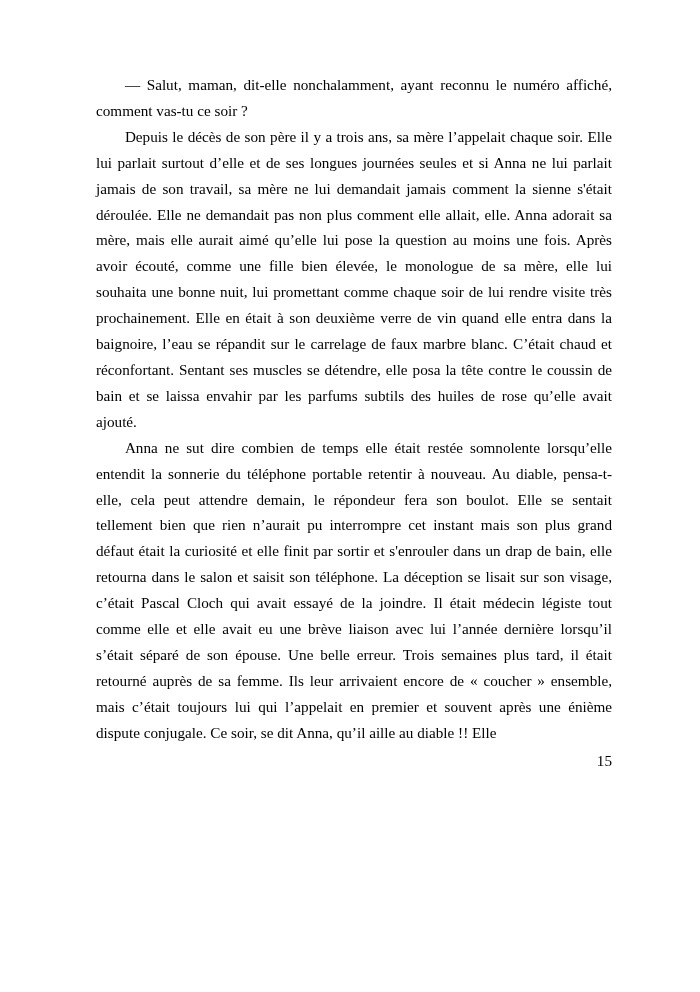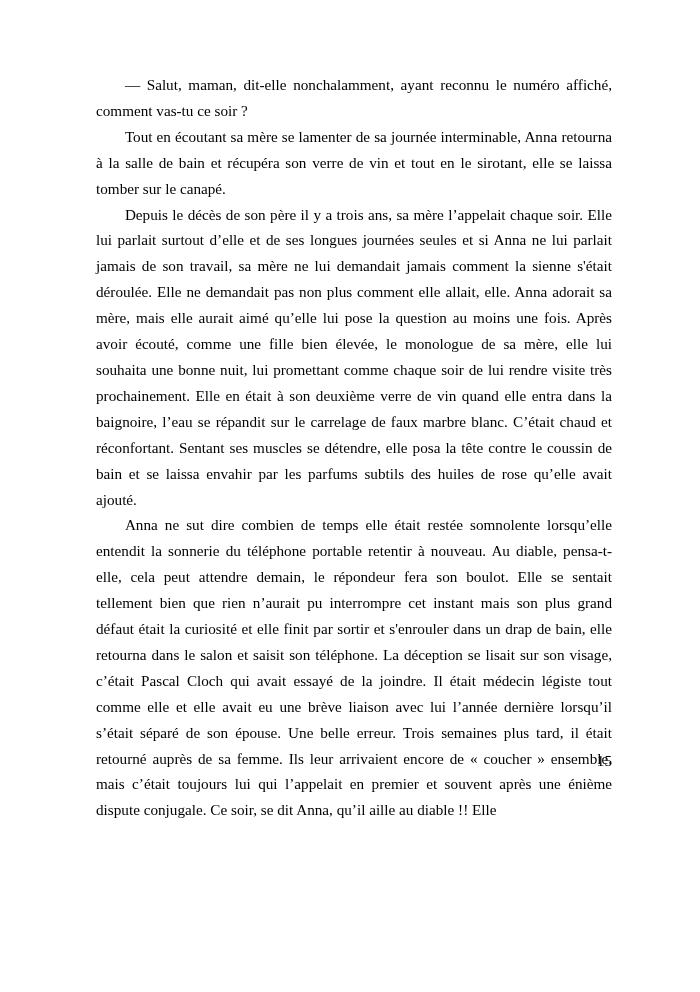--- a/index.html
+++ b/index.html
@@ -39,18 +39,17 @@
     font-family: "Liberation Serif", serif;
     margin-top: 33px;
   }
 </style>
 </head>
 <body>
 
 <div class="page">
   <div class="body-text">
     <p>— Salut, maman, dit-elle nonchalamment, ayant reconnu le numéro affiché, comment vas-tu ce soir ?</p>
-    <p>Tout en écoutant sa mère se lamenter de sa journée interminable, Anna retourna à la salle de bain et récupéra son verre de vin et tout en le sirotant, elle se laissa tomber sur le canapé.</p>
     <p>Depuis le décès de son père il y a trois ans, sa mère l’appelait chaque soir. Elle lui parlait surtout d’elle et de ses longues journées seules et si Anna ne lui parlait jamais de son travail, sa mère ne lui demandait jamais comment la sienne s'était déroulée. Elle ne demandait pas non plus comment elle allait, elle. Anna adorait sa mère, mais elle aurait aimé qu’elle lui pose la question au moins une fois. Après avoir écouté, comme une fille bien élevée, le monologue de sa mère, elle lui souhaita une bonne nuit, lui promettant comme chaque soir de lui rendre visite très prochainement. Elle en était à son deuxième verre de vin quand elle entra dans la baignoire, l’eau se répandit sur le carrelage de faux marbre blanc. C’était chaud et réconfortant. Sentant ses muscles se détendre, elle posa la tête contre le coussin de bain et se laissa envahir par les parfums subtils des huiles de rose qu’elle avait ajouté.</p>
     <p>Anna ne sut dire combien de temps elle était restée somnolente lorsqu’elle entendit la sonnerie du téléphone portable retentir à nouveau. Au diable, pensa-t-elle, cela peut attendre demain, le répondeur fera son boulot. Elle se sentait tellement bien que rien n’aurait pu interrompre cet instant mais son plus grand défaut était la curiosité et elle finit par sortir et s'enrouler dans un drap de bain, elle retourna dans le salon et saisit son téléphone. La déception se lisait sur son visage, c’était Pascal Cloch qui avait essayé de la joindre. Il était médecin légiste tout comme elle et elle avait eu une brève liaison avec lui l’année dernière lorsqu’il s’était séparé de son épouse. Une belle erreur. Trois semaines plus tard, il était retourné auprès de sa femme. Ils leur arrivaient encore de « coucher » ensemble, mais c’était toujours lui qui l’appelait en premier et souvent après une énième dispute conjugale. Ce soir, se dit Anna, qu’il aille au diable !! Elle</p>
   </div>
   <div class="page-number">15</div>
 </div>
 
 </body></html>

